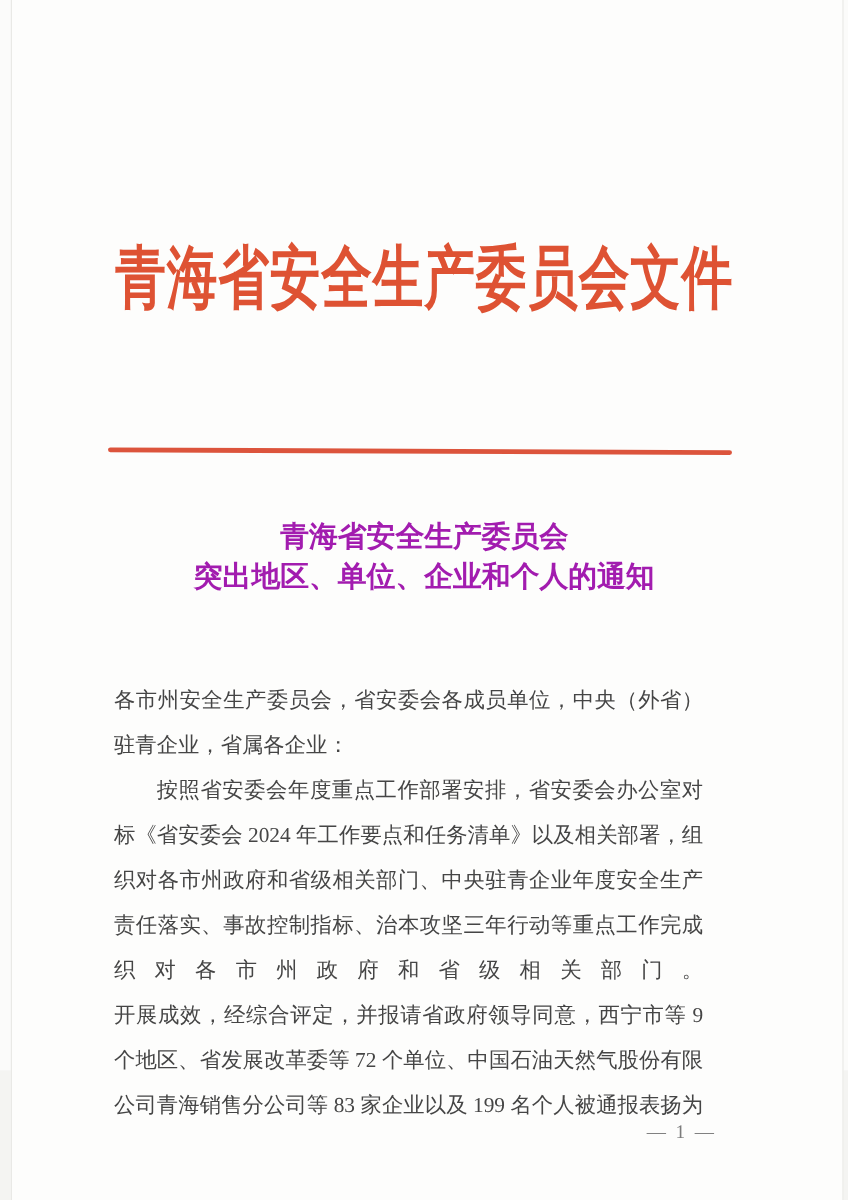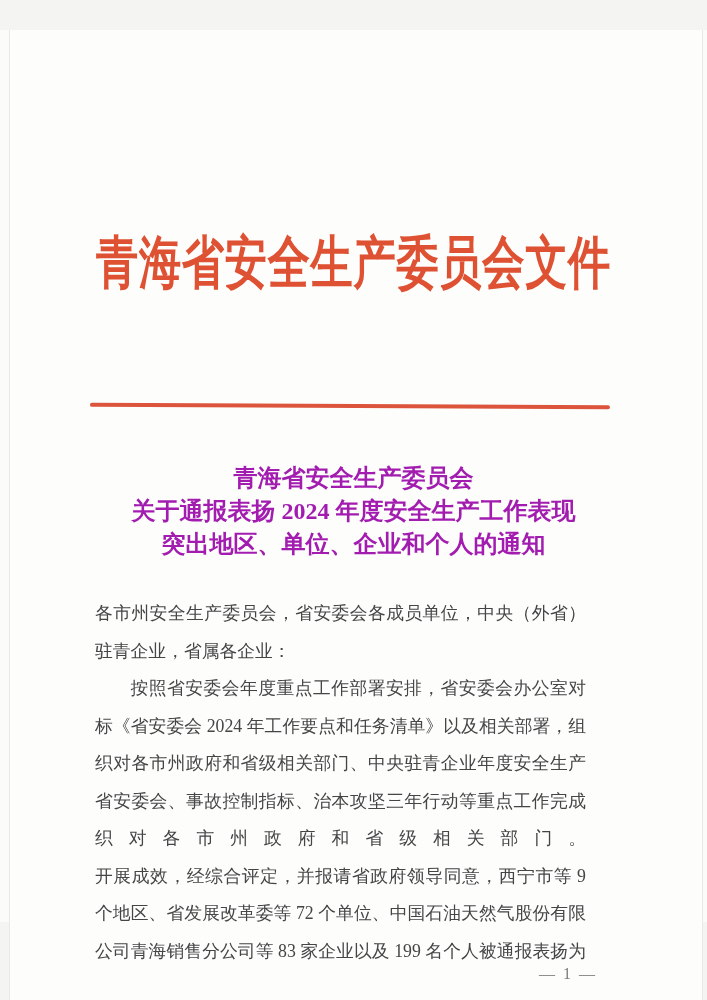--- a/index.html
+++ b/index.html
@@ -7,21 +7,20 @@
   body {
     font-family: "Liberation Serif", "DejaVu Serif", serif;
     background: #f4f4f2;
     overflow: hidden;
   }
   .canvas {
     position: relative;
     width: 707px;
     height: 892px;
     background: #fbfbfa;
-    margin-top: 30px;
   }
   .page {
     position: absolute;
     left: 9px;
     top: 0;
     width: 694px;
     height: 1000px;
     background: #fdfdfc;
     border-left: 1px solid #e9e9e6;
     border-right: 1px solid #e9e9e6;
@@ -115,31 +114,30 @@
 <div class="canvas">
   <div class="page"></div>
 
   <div class="red-header">青海省安全生产委员会文件</div>
 
 
   <div class="red-line"></div>
 
   <div class="notice-title">
     <div>青海省安全生产委员会</div>
-    <div>关于通报表扬 2024 年度安全生产工作表现</div>
     <div>突出地区、单位、企业和个人的通知</div>
   </div>
 
   <div class="doc-body">
     <div class="bline">各市州安全生产委员会，省安委会各成员单位，中央（外省）</div>
     <div class="bline end">驻青企业，省属各企业：</div>
     <div class="bline indent">按照省安委会年度重点工作部署安排，省安委会办公室对</div>
     <div class="bline">标《省安委会 2024 年工作要点和任务清单》以及相关部署，组</div>
     <div class="bline">织对各市州政府和省级相关部门、中央驻青企业年度安全生产</div>
-    <div class="bline">省安委会、事故控制指标、治本攻坚三年行动等重点工作完成</div>
+    <div class="bline">责任落实、事故控制指标、治本攻坚三年行动等重点工作完成</div>
     <div class="bline">织对各市州政府和省级相关部门。根据检查评分结果和日常工作</div>
     <div class="bline">开展成效，经综合评定，并报请省政府领导同意，西宁市等 9</div>
     <div class="bline">个地区、省发展改革委等 72 个单位、中国石油天然气股份有限</div>
     <div class="bline">公司青海销售分公司等 83 家企业以及 199 名个人被通报表扬为</div>
   </div>
 
   <div class="page-num">— 1 —</div>
 </div>
 
 </body></html>

